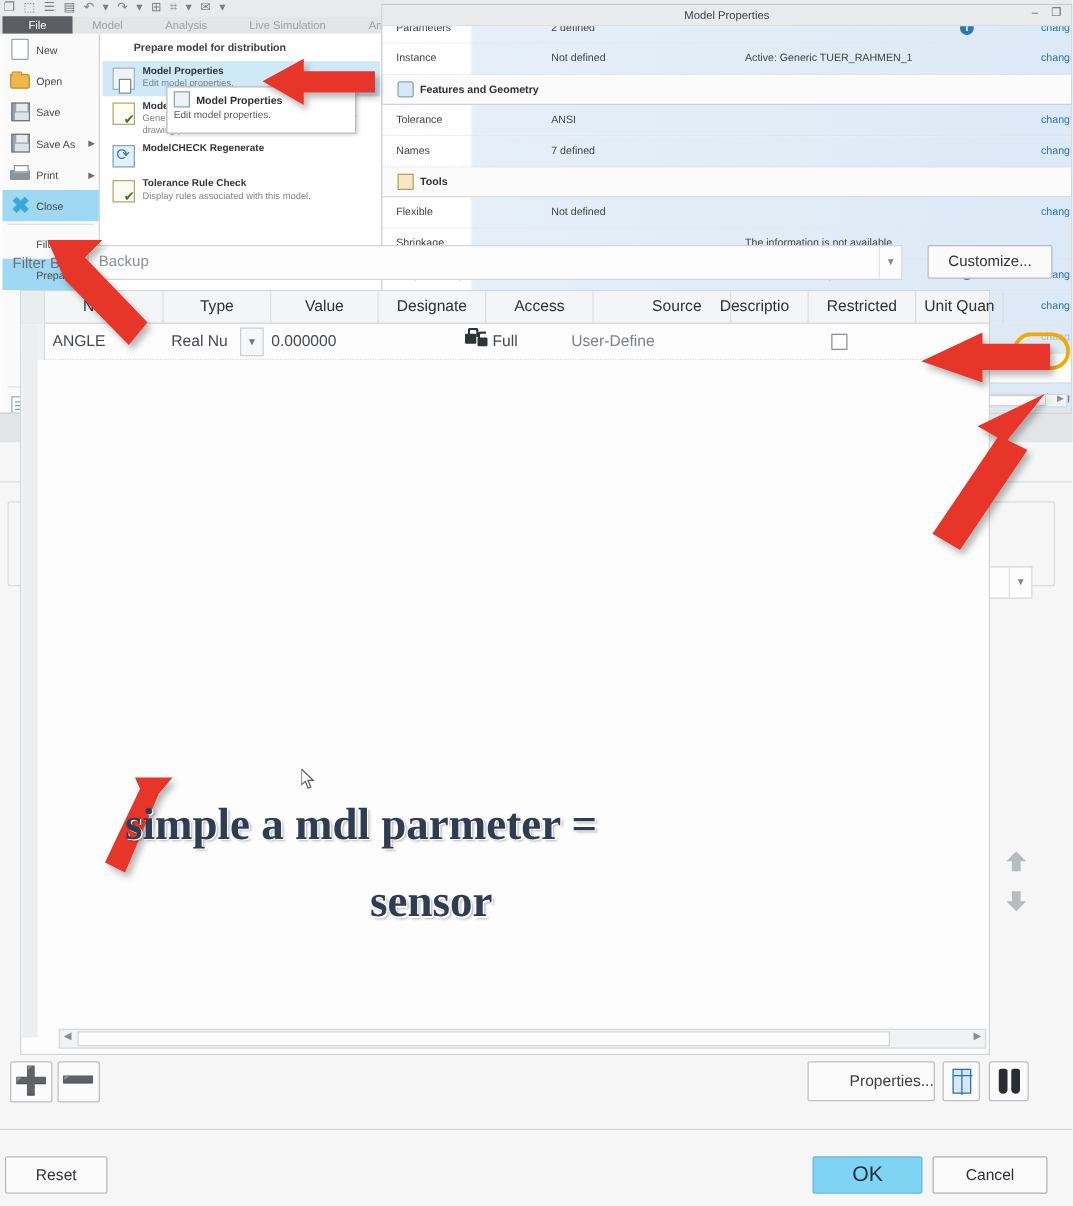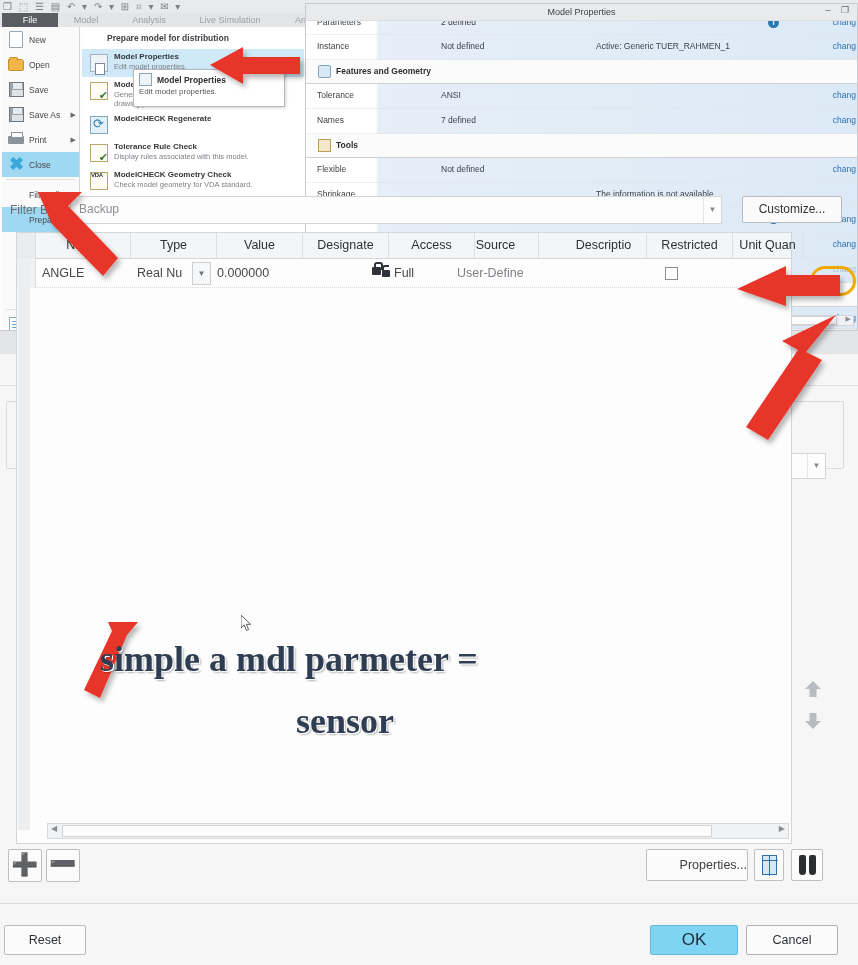--- a/index.html
+++ b/index.html
@@ -307,29 +307,20 @@
       <div class="cmd">
         <span class="cmd-ico">
             <span class="ci-check"></span>
           </span>
         <span class="cmd-txt">
           <span class="cmd-title" style="display:block">Tolerance Rule Check</span>
           <span class="cmd-desc" style="display:block">Display rules associated with this model.</span>
         </span>
       </div>
 
-      <div class="cmd">
-        <span class="cmd-ico">
-            <span class="ci-vda"></span>
-          </span>
-        <span class="cmd-txt">
-          <span class="cmd-title" style="display:block">ModelCHECK Geometry Check</span>
-          <span class="cmd-desc" style="display:block">Check model geometry for VDA standard.</span>
-        </span>
-      </div>
     </div>
 
     <div class="tooltip">
       <div class="tt-head">
         <span class="tt-ico"></span>
         <span class="tt-title">Model Properties</span>
       </div>
       <div class="tt-body">Edit model properties.</div>
     </div>
   </div>
@@ -484,21 +475,21 @@
   </div>
 
   <div class="ptable-wrap">
     <div class="ptable-head">
       <div class="pth corner" style="left:0;width:19px;"></div>
       <div class="pth" style="left:19px;width:95px;">Name</div>
       <div class="pth" style="left:114px;width:86px;">Type</div>
       <div class="pth" style="left:200px;width:86px;">Value</div>
       <div class="pth" style="left:286px;width:86px;">Designate</div>
       <div class="pth" style="left:372px;width:86px;">Access</div>
-      <div class="pth" style="left:436px;width:86px;">Source</div>
+      <div class="pth" style="left:482px;width:86px;">Source</div>
       <div class="pth" style="left:544px;width:86px;">Descriptio</div>
       <div class="pth" style="left:630px;width:86px;">Restricted</div>
       <div class="pth" style="left:716px;width:70px;">Unit Quan</div>
     </div>
 
     <div class="ptable-row">
       <div class="ptd gutter" style="left:0;width:19px;"></div>
       <div class="ptd" style="left:25px;width:92px;">ANGLE</div>
       <div class="ptd" style="left:120px;width:55px;">Real Nu</div>
       <div class="type-arrow" style="left:175px;">▼</div>

